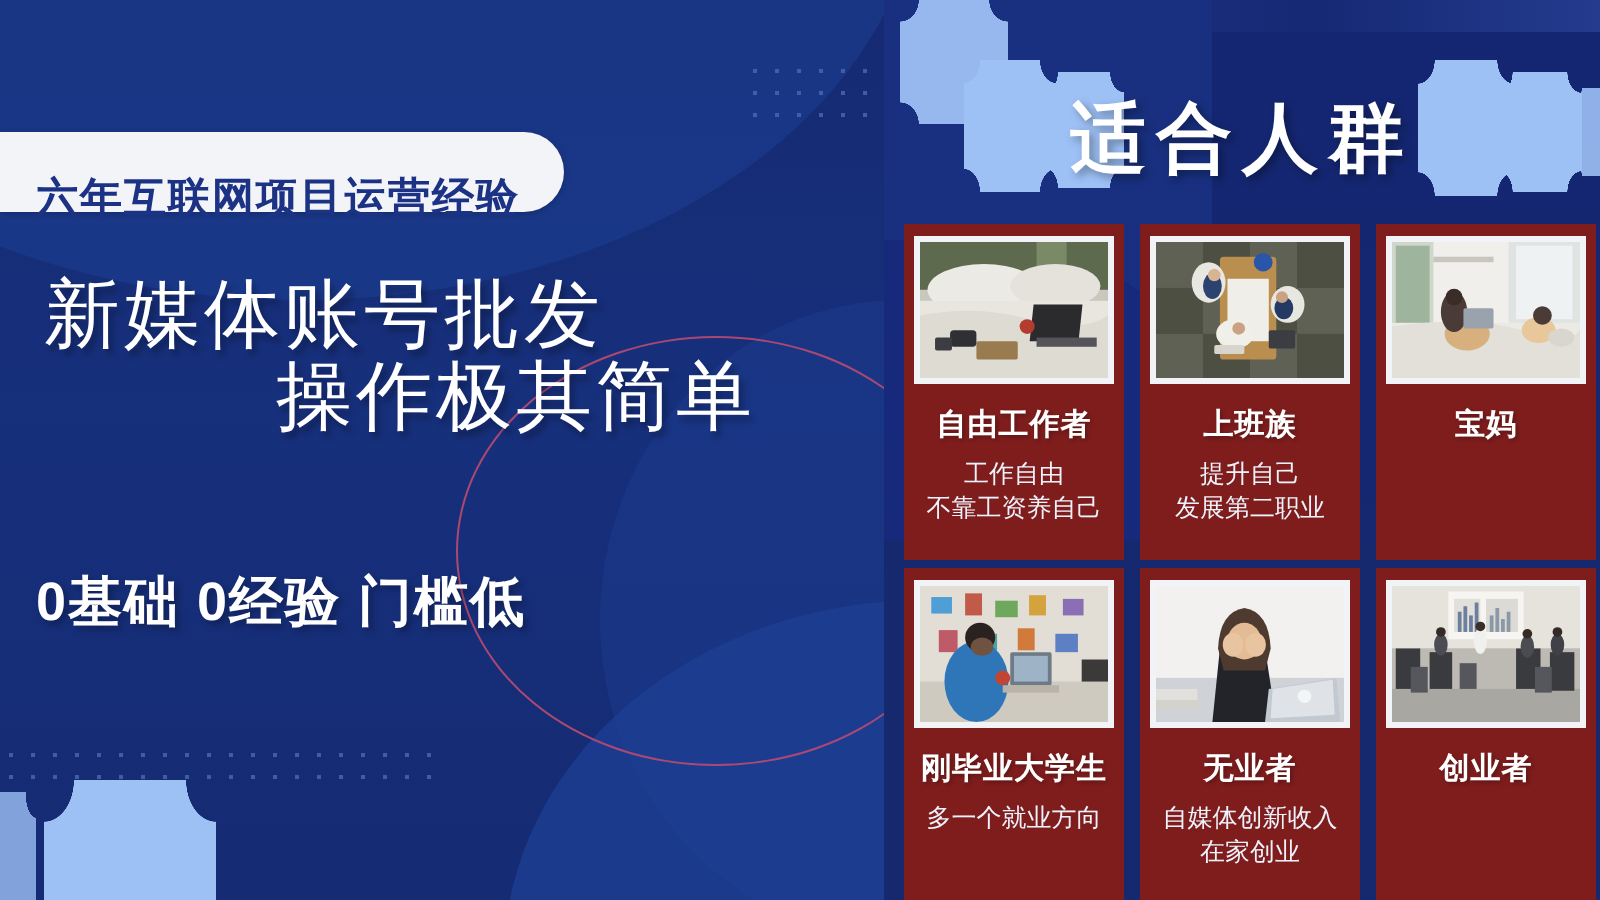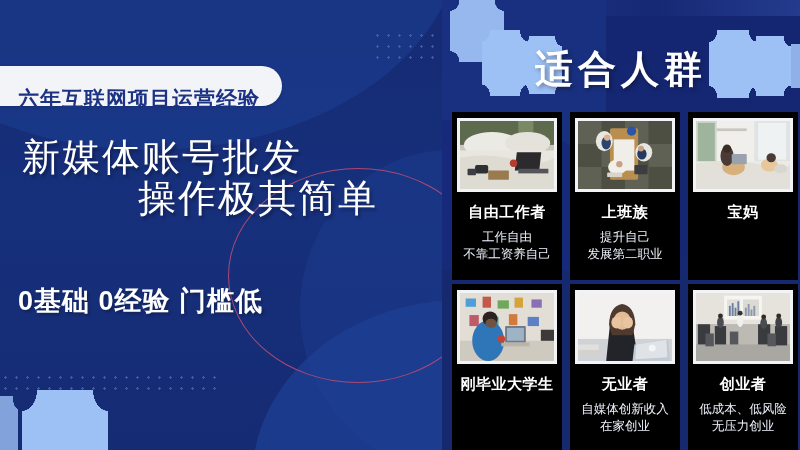--- a/index.html
+++ b/index.html
@@ -207,21 +207,21 @@
     width: 346px;
     display: grid;
     grid-template-columns: repeat(3, 110px);
     grid-template-rows: repeat(2, 168px);
     column-gap: 8px;
     row-gap: 4px;
     z-index: 7;
   }
   .card {
     width: 110px; height: 168px;
-    background: #000000;
+    background: #7f1d1d;
     display: flex;
     flex-direction: column;
     align-items: center;
     padding-top: 6px;
   }
   .card-photo {
     width: 100px; height: 74px;
     border: 3px solid #f2f3f7;
     background: #6a7a8c;
     overflow: hidden;
@@ -390,20 +390,21 @@
           <circle cx="32" cy="28" r="8" fill="#2a2220"></circle>
           <ellipse cx="33" cy="33" rx="6" ry="5" fill="#6f5340"></ellipse>
           <rect x="48" y="36" width="22" height="18" rx="1" fill="#6e7a88"></rect>
           <rect x="50" y="38" width="18" height="14" fill="#9fb3c6"></rect>
           <rect x="44" y="54" width="30" height="4" fill="#b9b3a8"></rect>
           <circle cx="44" cy="50" r="4" fill="#c24432"></circle>
         </svg>
       </div>
       <div class="card-title">刚毕业大学生</div>
       <div class="card-lines">
+        <div>多一个就业方向</div>
       </div>
     </div>
 
     <div class="card">
       <div class="card-photo">
         <svg viewBox="0 0 100 74" preserveAspectRatio="none" aria-hidden="true">
           <rect width="100" height="74" fill="#edeceb"></rect>
           <rect x="0" y="0" width="100" height="50" fill="#f2f1ef"></rect>
           <rect x="0" y="50" width="100" height="24" fill="#cfd2d6"></rect>
           <path d="M30 74 L34 34 Q46 20 58 34 L64 74Z" fill="#22242a"></path>
@@ -462,20 +463,16 @@
           <circle cx="47" cy="22" r="2.6" fill="#3a2f2a"></circle>
           <ellipse cx="26" cy="32" rx="3.6" ry="6" fill="#4a4c52"></ellipse>
           <circle cx="26" cy="25" r="2.6" fill="#352b26"></circle>
           <ellipse cx="72" cy="33" rx="3.6" ry="6" fill="#4a4c52"></ellipse>
           <circle cx="72" cy="26" r="2.6" fill="#352b26"></circle>
           <ellipse cx="88" cy="32" rx="3.6" ry="6" fill="#3f4146"></ellipse>
           <circle cx="88" cy="25" r="2.6" fill="#352b26"></circle>
         </svg>
       </div>
       <div class="card-title">创业者</div>
-      <div class="card-lines">
-        <div>低成本、低风险</div>
-        <div>无压力创业</div>
-      </div>
     </div>
 
   </div>
 </div>
 
 </body></html>

